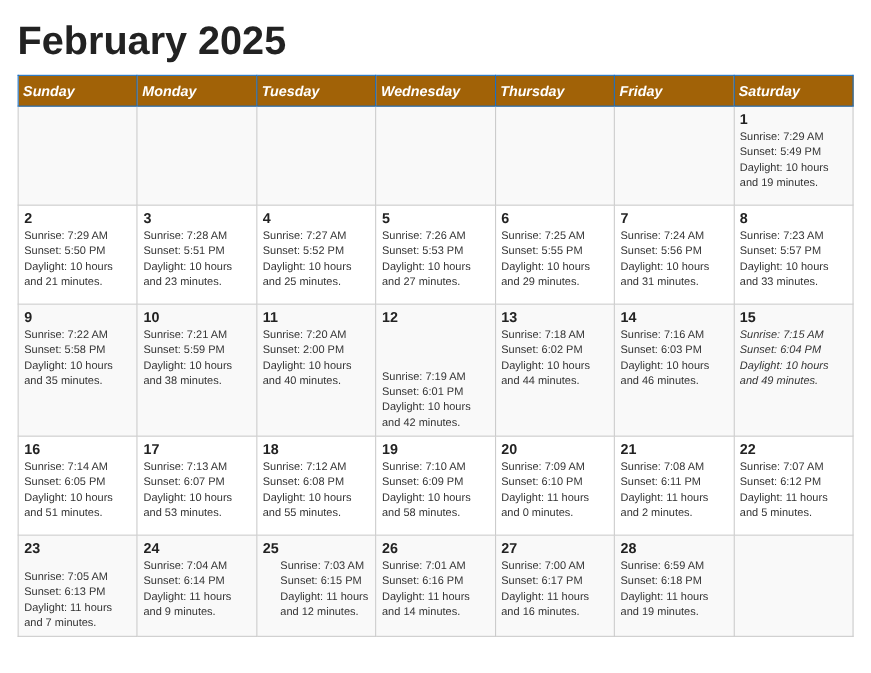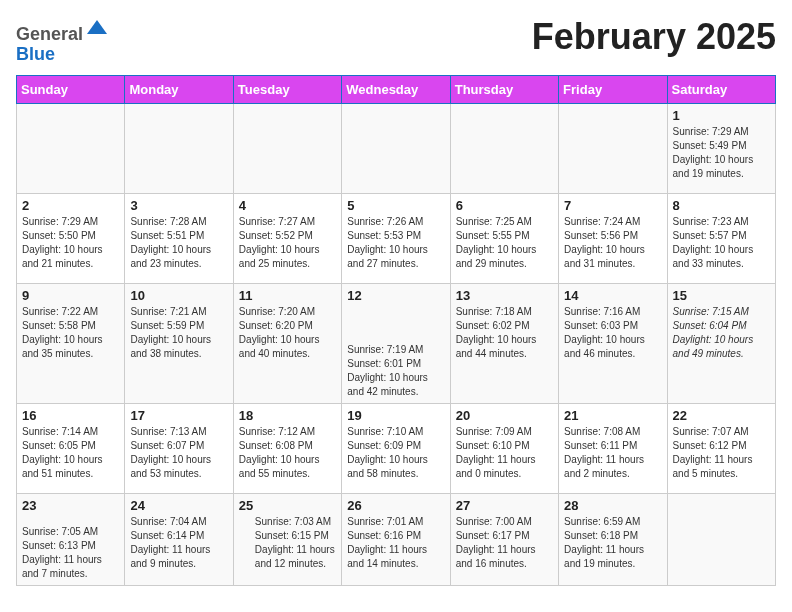--- a/index.html
+++ b/index.html
@@ -42,27 +42,28 @@
     }
     .location {
       font-size: 16px;
       color: #444;
     }
     table {
       width: 100%;
       border-collapse: collapse;
     }
     thead tr th {
-      background: #d946ef;
+      background: #a16207;
       color: #fff;
       font-size: 13px;
       font-weight: bold;
       padding: 6px 4px;
       text-align: left;
       border: 1px solid #1a6fc4;
+      font-style: italic;
     }
     tbody tr td {
       border: 1px solid #ccc;
       vertical-align: top;
       padding: 4px 5px;
       font-size: 10.5px;
       color: #333;
       height: 90px;
       width: 14.28%;
     }
@@ -81,32 +82,20 @@
     .day-info {
       font-size: 10px;
       color: #333;
       line-height: 1.4;
     }
   </style>
 </head>
 <body>
 
 <div class="header">
-  <div class="logo">
-    <div>
-      <div class="logo-text">
-        <span class="logo-general">General</span><svg class="logo-icon" viewBox="0 0 24 24">
-            <polygon points="12,4 22,18 2,18" fill="#1a6fc4"></polygon>
-          </svg>
-      </div>
-      <div class="logo-text">
-        <span class="logo-blue">Blue</span>
-      </div>
-    </div>
-  </div>
   <div class="title-block">
     <div class="month-title">February 2025</div>
   </div>
 </div>
 
 <table>
   <thead>
     <tr>
     <th>Sunday</th>
         <th>Monday</th>
@@ -195,21 +184,21 @@
         <td>
           <div class="day-num">10</div>
           <div class="day-info" style="white-space: pre-line;">Sunrise: 7:21 AM
 Sunset: 5:59 PM
 Daylight: 10 hours
 and 38 minutes.</div>
         </td>
         <td>
           <div class="day-num">11</div>
           <div class="day-info" style="white-space: pre-line;">Sunrise: 7:20 AM
-Sunset: 6:20 PM
+Sunset: 2:00 PM
 Daylight: 10 hours
 and 40 minutes.</div>
         </td>
         <td>
           <div class="day-num">12</div>
           <div class="day-info" style="white-space: pre-line; margin-top: 40px;">Sunrise: 7:19 AM
 Sunset: 6:01 PM
 Daylight: 10 hours
 and 42 minutes.</div>
         </td>

